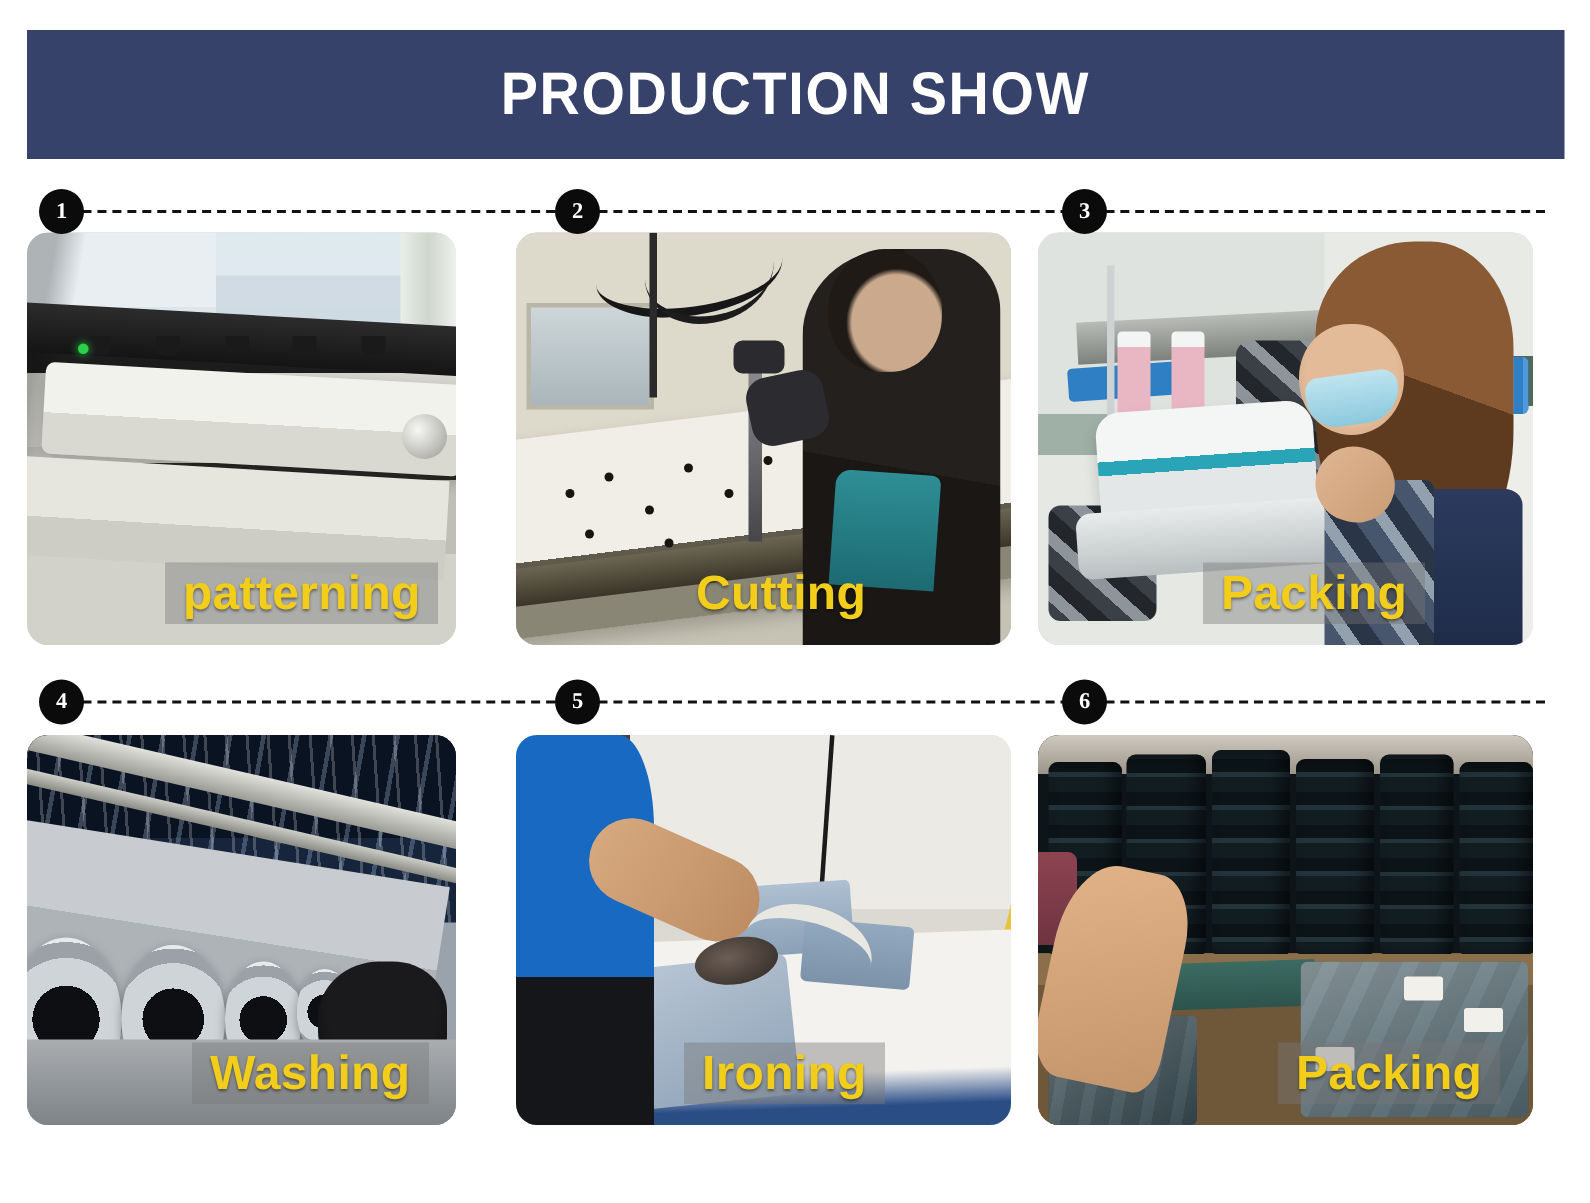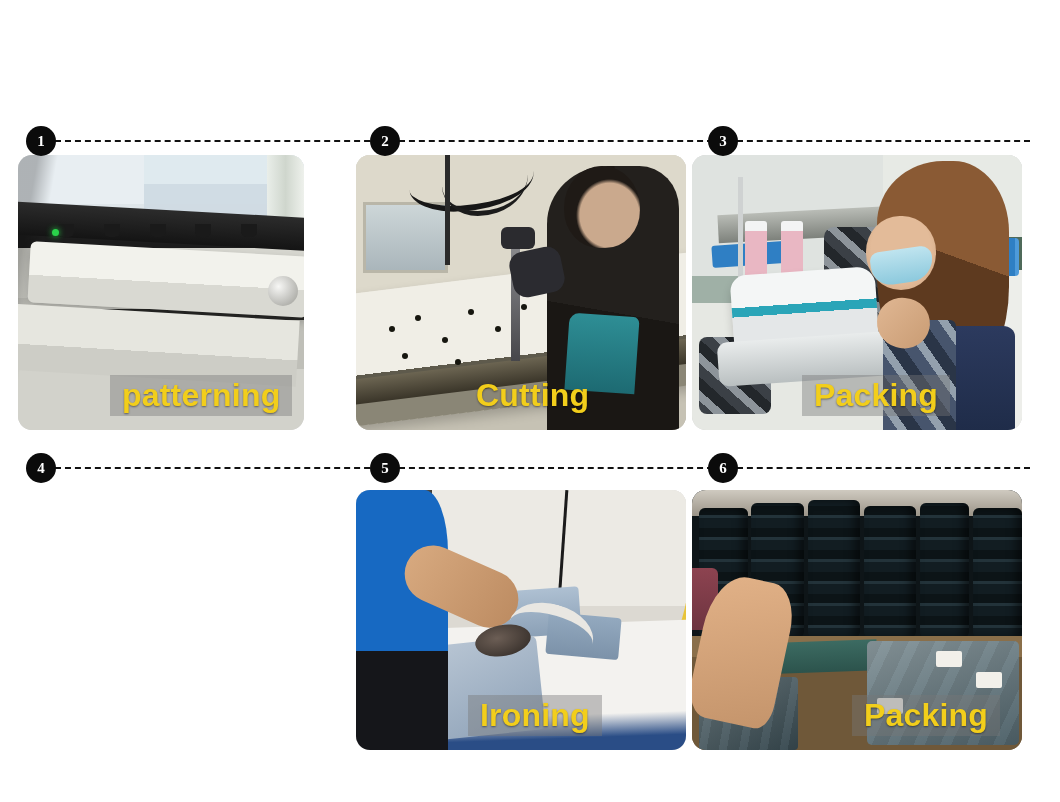--- a/index.html
+++ b/index.html
@@ -60,21 +60,21 @@
   
   .card {
     position: absolute;
     border-radius: 14px;
     overflow: hidden;
     background: #cfcfcf;
   }
   .card.r1 { top: 155px; height: 275px; }
   .card.r2 { top: 490px; height: 260px; }
   .card.c1 { left: 18px;  width: 286px; }
-  .card.c2 { left: 356px; width: 330px; }
+  .card.c2 { left: 344px; width: 330px; }
   .card.c3 { left: 692px; width: 330px; }
 
   .photo { position: absolute; inset: 0; overflow: hidden; }
 
   .caption {
     position: absolute;
     bottom: 14px;
     z-index: 40;
     color: #f2ce1b;
     font-weight: 700;
@@ -459,20 +459,23 @@
   }
   .ph-pack .label {
     position:absolute; width:26px; height:16px; background:#f2f0ea; border-radius:2px;
   }
 </style>
 </head>
 <body>
 
 <div class="page">
 
+  <div class="header-bar">
+    <div class="header-title">PRODUCTION SHOW</div>
+  </div>
 
   <div class="step-row row1">
     <div class="step-marker m1">
       <div class="badge">1</div>
       <div class="dash-line"></div>
     </div>
     <div class="step-marker m2">
       <div class="badge">2</div>
       <div class="dash-line"></div>
     </div>
@@ -559,20 +562,39 @@
     <div class="step-marker m5">
       <div class="badge">5</div>
       <div class="dash-line"></div>
     </div>
     <div class="step-marker m6">
       <div class="badge">6</div>
       <div class="dash-line"></div>
     </div>
   </div>
 
+  <div class="card r2 c1">
+    <div class="photo ph-wash">
+      <div class="denim-ceiling"></div>
+      <div class="rail"></div>
+      <div class="rail2"></div>
+      <div class="hook" style="left:22%;top:32%;"></div>
+      <div class="hook" style="left:40%;top:38%;"></div>
+      <div class="hook" style="left:58%;top:44%;"></div>
+      <div class="body"></div>
+      <div class="drum" style="left:-4%;top:52%;width:26%;height:42%;"></div>
+      <div class="drum" style="left:22%;top:54%;width:24%;height:38%;"></div>
+      <div class="drum" style="left:46%;top:58%;width:18%;height:30%;"></div>
+      <div class="drum" style="left:63%;top:60%;width:13%;height:22%;"></div>
+      <div class="drum" style="left:75%;top:62%;width:10%;height:17%;"></div>
+      <div class="dark-pile"></div>
+      <div class="floor"></div>
+    </div>
+    <div class="caption boxed cap-r2c1">Washing</div>
+  </div>
 
   <div class="card r2 c2">
     <div class="photo ph-iron">
       <div class="wall"></div>
       <div class="pillar"></div>
       <div class="cable"></div>
       <div class="yellowhose"></div>
       <div class="table"></div>
       <div class="jeans-fold"></div>
       <div class="jeans-fold2"></div>

